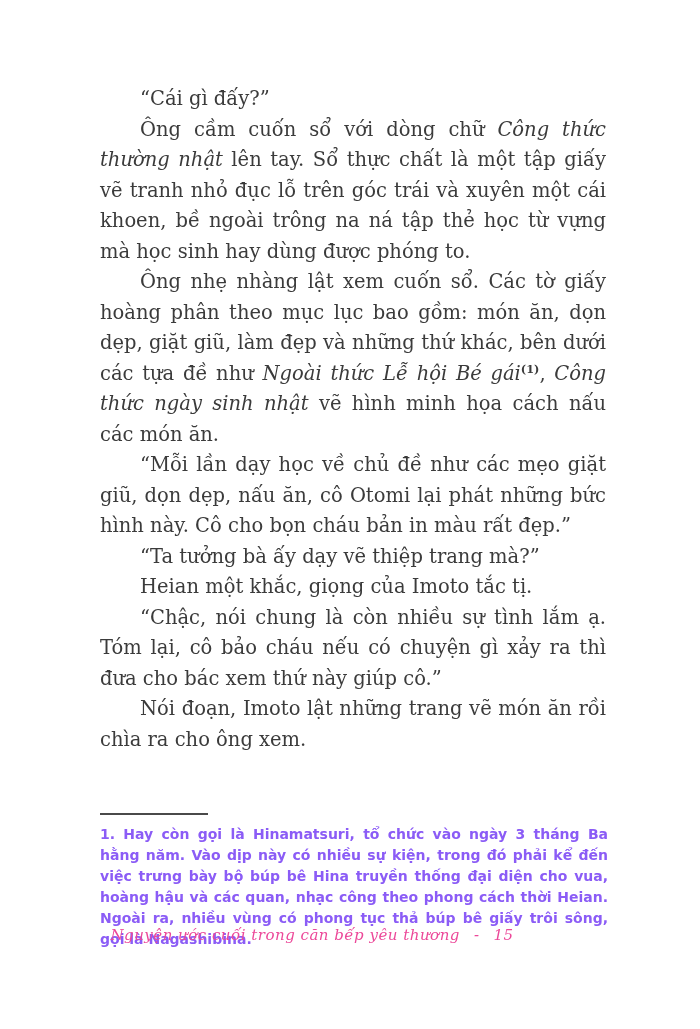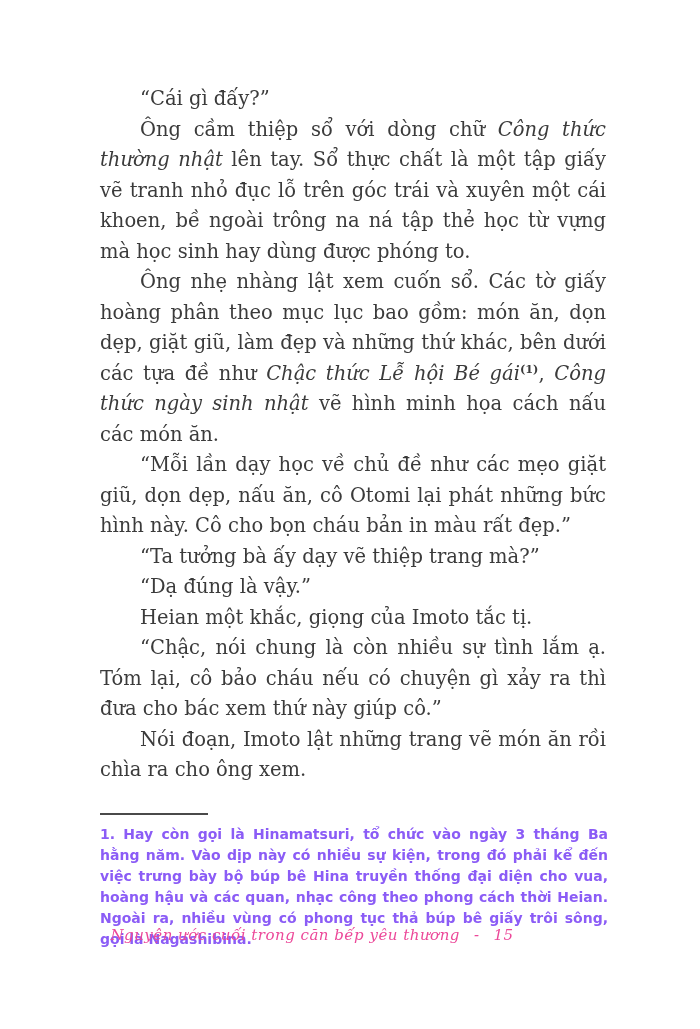--- a/index.html
+++ b/index.html
@@ -79,25 +79,24 @@
   }
 </style>
 </head>
 <body>
 
 <div class="page">
 
   <div class="body-text">
 
   <p><span>“Cái gì đấy?”</span></p>
-      <p><span>Ông cầm thiệp sổ với dòng chữ </span><em>Công thức thường nhật</em><span> lên tay. Sổ thực chất là một tập giấy vẽ tranh nhỏ đục lỗ trên góc trái và xuyên một cái khoen, bề ngoài trông na ná tập thẻ học từ vựng mà học sinh hay dùng được phóng to.</span></p>
-      <p><span>Ông nhẹ nhàng lật xem cuốn sổ. Các tờ giấy hoàng phân theo mục lục bao gồm: món ăn, dọn dẹp, giặt giũ, làm đẹp và những thứ khác, bên dưới các tựa đề như </span><em>Chậc thức Lễ hội Bé gái</em><sup>(1)</sup><span>, </span><em>Công thức ngày sinh nhật</em><span> vẽ hình minh họa cách nấu các món ăn.</span></p>
+      <p><span>Ông cầm cuốn sổ với dòng chữ </span><em>Công thức thường nhật</em><span> lên tay. Sổ thực chất là một tập giấy vẽ tranh nhỏ đục lỗ trên góc trái và xuyên một cái khoen, bề ngoài trông na ná tập thẻ học từ vựng mà học sinh hay dùng được phóng to.</span></p>
+      <p><span>Ông nhẹ nhàng lật xem cuốn sổ. Các tờ giấy hoàng phân theo mục lục bao gồm: món ăn, dọn dẹp, giặt giũ, làm đẹp và những thứ khác, bên dưới các tựa đề như </span><em>Ngoài thức Lễ hội Bé gái</em><sup>(1)</sup><span>, </span><em>Công thức ngày sinh nhật</em><span> vẽ hình minh họa cách nấu các món ăn.</span></p>
       <p><span>“Mỗi lần dạy học về chủ đề như các mẹo giặt giũ, dọn dẹp, nấu ăn, cô Otomi lại phát những bức hình này. Cô cho bọn cháu bản in màu rất đẹp.”</span></p>
       <p><span>“Ta tưởng bà ấy dạy vẽ thiệp trang mà?”</span></p>
-      <p><span>“Dạ đúng là vậy.”</span></p>
       <p><span>Heian một khắc, giọng của Imoto tắc tị.</span></p>
       <p><span>“Chậc, nói chung là còn nhiều sự tình lắm ạ. Tóm lại, cô bảo cháu nếu có chuyện gì xảy ra thì đưa cho bác xem thứ này giúp cô.”</span></p>
       <p><span>Nói đoạn, Imoto lật những trang vẽ món ăn rồi chìa ra cho ông xem.</span></p>
     </div>
 
   <div class="footnote-separator"></div>
 
   <div class="footnote">1. Hay còn gọi là Hinamatsuri, tổ chức vào ngày 3 tháng Ba hằng năm. Vào dịp này có nhiều sự kiện, trong đó phải kể đến việc trưng bày bộ búp bê Hina truyền thống đại diện cho vua, hoàng hậu và các quan, nhạc công theo phong cách thời Heian. Ngoài ra, nhiều vùng có phong tục thả búp bê giấy trôi sông, gọi là Nagashibina.</div>
 
   <div class="footer">

